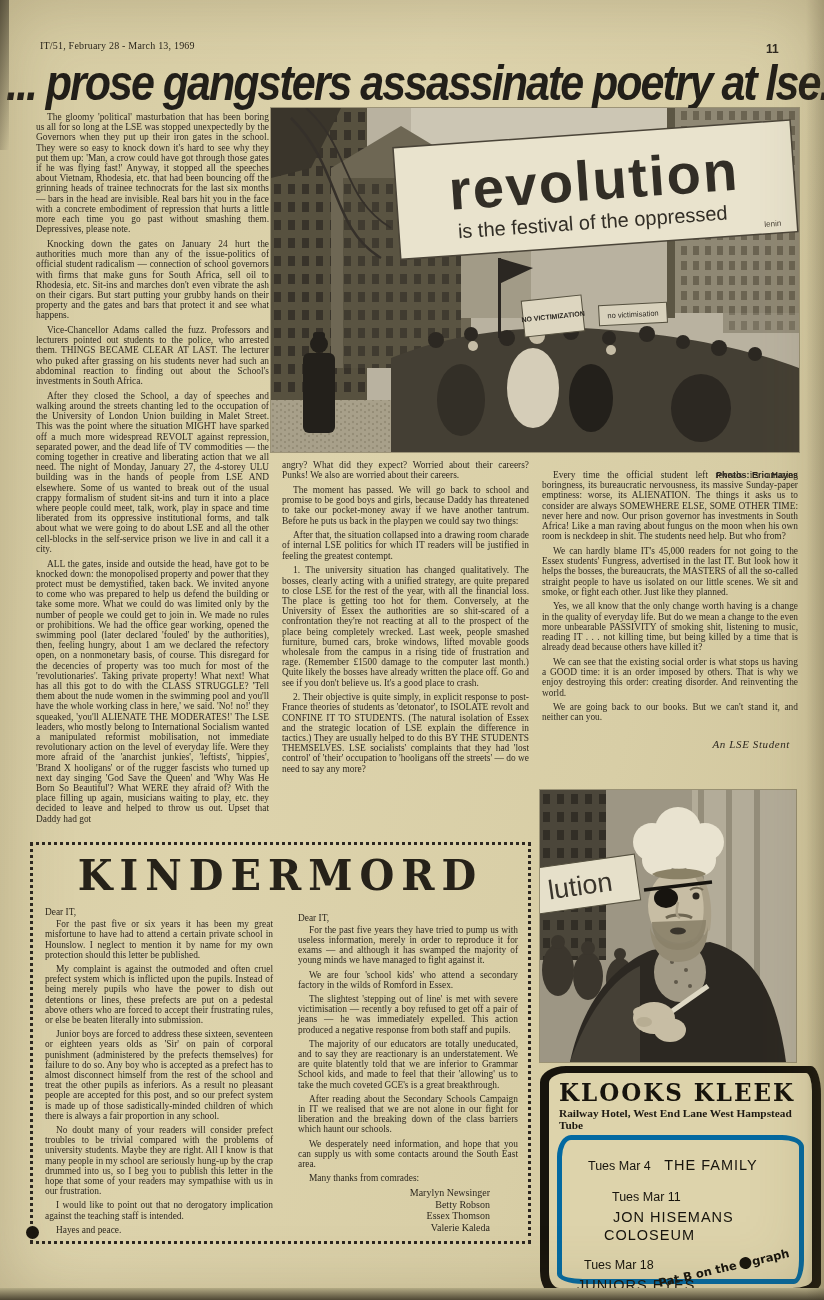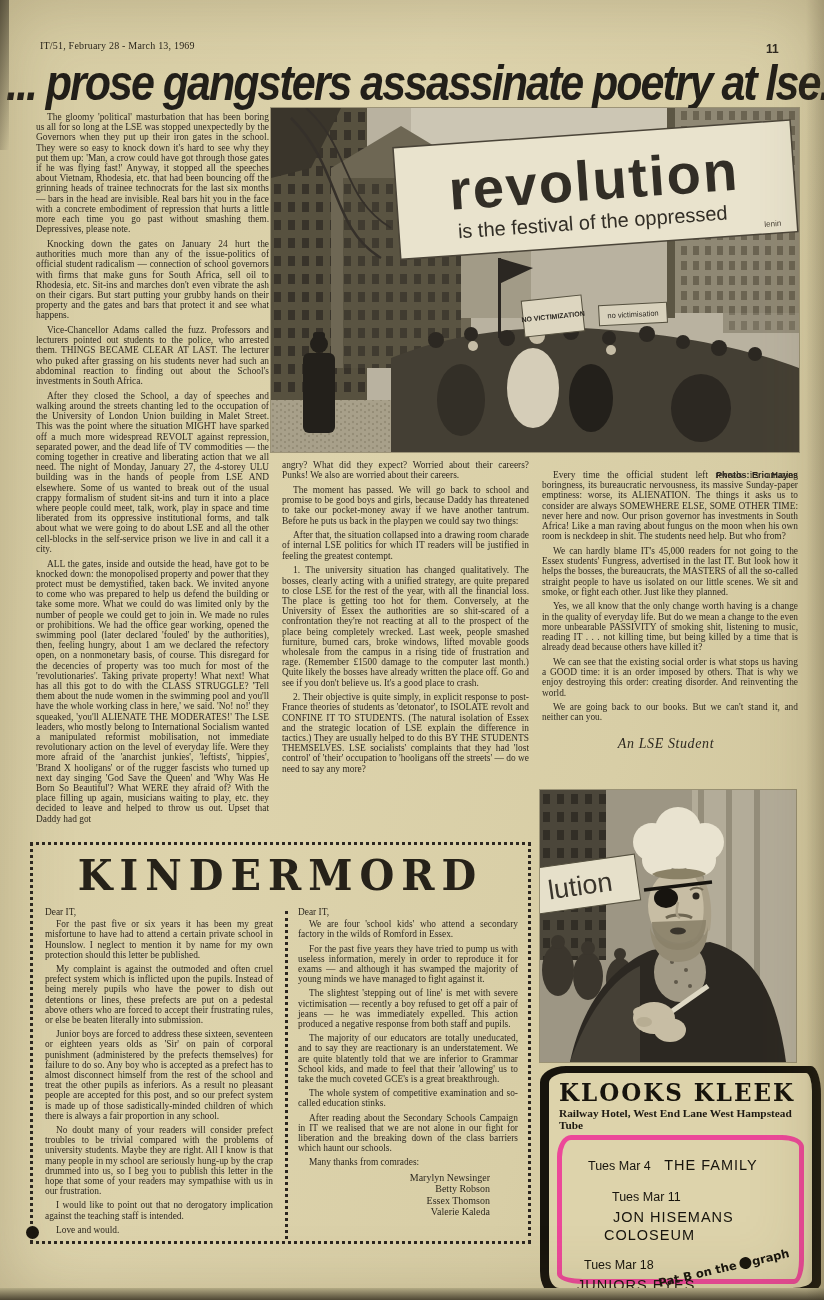--- a/index.html
+++ b/index.html
@@ -29,48 +29,48 @@
   .photo1 { left:271px; top:108px; width:528px; height:344px; }
   .photo2 { left:540px; top:790px; width:256px; height:272px; }
 
   .col { position:absolute; font-size:9.4px; line-height:10.2px; text-align:justify; }
   .col p { margin:0 0 4.5px 0; text-indent:11px; }
   .col1 { left:36px;  top:112px; width:233px; }
   .col2 { left:282px; top:460px; width:247px; }
   .col3 { left:542px; top:470px; width:256px; }
   .photo-credit { position:absolute; left:542px; top:470px; width:256px; text-align:right;
     font-family:"Liberation Sans",sans-serif; font-weight:bold; font-size:9px; color:#2b2620; }
-  .byline { text-indent:0 !important; text-align:center; padding-right:8px; margin-top:16px !important;
-    font-style:italic; font-size:14px; letter-spacing:.6px; }
+  .byline { text-indent:0 !important; text-align:right; padding-right:8px; margin-top:16px !important;
+    font-style:italic; font-size:11px; letter-spacing:.6px; }
 
   .kbox { position:absolute; left:30px; top:842px; width:501px; height:402px;
     border:3px dotted #2b2620; box-sizing:border-box; overflow:hidden; }
   .ktitle { text-align:center; font-family:"DejaVu Serif",serif; font-weight:bold;
     font-size:40px; letter-spacing:7px; margin-top:6px; color:#262219;
     transform:scaleY(1.06); }
-  .kletters { display:flex; padding:9px 10px 0 12px; }
+  .kletters { display:flex; padding:9px 10px 0 12px;align-items:center; }
   .kcol { font-size:9.4px; line-height:10.2px; text-align:justify; }
   .kcol p { margin:0 0 4px 0; text-indent:11px; }
   .kcol p.salut { text-indent:0; margin-bottom:2px; }
   .kleft  { width:228px; padding-right:7px; }
   .kdivider { border-left:3px dotted #2b2620; margin:4px 5px 0 5px; }
   .kright { flex:1; padding-left:5px; }
   .signatures { text-align:right; padding-right:28px; font-size:10px; line-height:11.5px; margin-top:4px; }
   .bullet-dot { position:absolute; left:26px; top:1226px; width:13px; height:13px;
     border-radius:50%; background:#17140e; }
 
   .ad { position:absolute; left:540px; top:1066px; width:281px; height:229px;
     background:#17140d; border-radius:26px 10px 30px 14px / 16px 28px 12px 24px;
     padding:7px 9px; box-sizing:border-box; }
   .ad-inner { background:#ddd3ab; height:100%; box-sizing:border-box; position:relative;
     border-radius:18px 6px 20px 10px / 10px 18px 8px 16px; padding:5px 8px; }
   .ad-title { font-family:"DejaVu Serif",serif; font-weight:bold; font-size:23px;
     letter-spacing:2px; color:#17140d; margin:1px 0 0 2px; transform:scaleY(1.05); transform-origin:left; }
   .ad-sub { font-weight:bold; font-size:11.3px; margin:1px 0 4px 2px; color:#1d1912; }
-  .ad-panel { position:relative; border:5px solid #ec4899; box-sizing:border-box;
+  .ad-panel { position:relative; border:5px solid #0369a1; box-sizing:border-box;
     border-radius:14px 22px 10px 26px / 22px 12px 24px 10px; height:calc(100% - 56px);
     font-family:"Liberation Sans",sans-serif; color:#17140d; }
   .ad-date { font-size:12.5px; }
   .ad-act { font-size:14.5px; letter-spacing:1px; margin-left:9px; }
   .l1 { margin:16px 0 0 26px; } .l2 { margin:13px 0 0 50px; } .l2b { margin:3px 0 0 42px; }
   .l3 { margin:11px 0 0 22px; } .l3b { margin:3px 0 0 6px; }
   .ad-note { position:absolute; right:8px; bottom:4px; transform:rotate(-13deg);
     font-family:"DejaVu Sans",sans-serif; font-weight:bold; font-size:11.5px; }
   .note-circle { display:inline-block; width:12px; height:12px; border-radius:50%;
     background:#17140d; margin:0 1px -2px 3px; }
@@ -195,31 +195,31 @@
   <div class="kbox">
     <div class="ktitle">KINDERMORD</div>
     <div class="kletters">
       <div class="kcol kleft">
         <p class="salut">Dear IT,</p>
         <p>For the past five or six years it has been my great misfortune to have had to attend a certain private school in Hounslow. I neglect to mention it by name for my own protection should this letter be published.</p>
         <p>My complaint is against the outmoded and often cruel prefect system which is inflicted upon the pupils. Instead of being merely pupils who have the power to dish out detentions or lines, these prefects are put on a pedestal above others who are forced to accept their frustrating rules, or else be beaten literally into submission.</p>
         <p>Junior boys are forced to address these sixteen, seventeen or eighteen years olds as 'Sir' on pain of corporal punishment (administered by the prefects themselves) for failure to do so. Any boy who is accepted as a prefect has to almost disconnect himself from the rest of the school and treat the other pupils as inferiors. As a result no pleasant people are accepted for this post, and so our prefect system is made up of those sadistically-minded children of which there is always a fair proportion in any school.</p>
         <p>No doubt many of your readers will consider prefect troubles to be trivial compared with the problems of university students. Maybe they are right. All I know is that many people in my school are seriously hung-up by the crap drummed into us, so I beg you to publish this letter in the hope that some of your readers may sympathise with us in our frustration.</p>
         <p>I would like to point out that no derogatory implication against the teaching staff is intended.</p>
-        <p>Love and would.</p>
+        <p>Hayes and peace.</p>
       </div>
       <div class="kdivider"></div>
       <div class="kcol kright">
         <p class="salut">Dear IT,</p>
+        <p>For the past five years they have tried to pump us with useless information, merely in order to reproduce it for exams — and although it has swamped the majority of young minds we have managed to fight against it.</p>
         <p>We are four 'school kids' who attend a secondary factory in the wilds of Romford in Essex.</p>
-        <p>For the past five years they have tried to pump us with useless information, merely in order to reproduce it for exams — and although it has swamped the majority of young minds we have managed to fight against it.</p>
         <p>The slightest 'stepping out of line' is met with severe victimisation — recently a boy refused to get off a pair of jeans — he was immediately expelled. This action produced a negative response from both staff and pupils.</p>
         <p>The majority of our educators are totally uneducated, and to say they are reactionary is an understatement. We are quite blatently told that we are inferior to Grammar School kids, and made to feel that their 'allowing' us to take the much coveted GCE's is a great breakthrough.</p>
-        <p>The whole system of competitive examination and so-called education stinks.</p>
         <p>After reading about the Secondary Schools Campaign in IT we realised that we are not alone in our fight for liberation and the breaking down of the class barriers which haunt our schools.</p>
+        <p>We desperately need information, and hope that you can supply us with some contacts around the South East area.</p>
         <p>Many thanks from comrades:</p>
         <div class="signatures">
           <div>Marylyn Newsinger</div>
           <div>Betty Robson</div>
           <div>Essex Thomson</div>
           <div>Valerie Kaleda</div>
         </div>
       </div>
     </div>
   </div>

